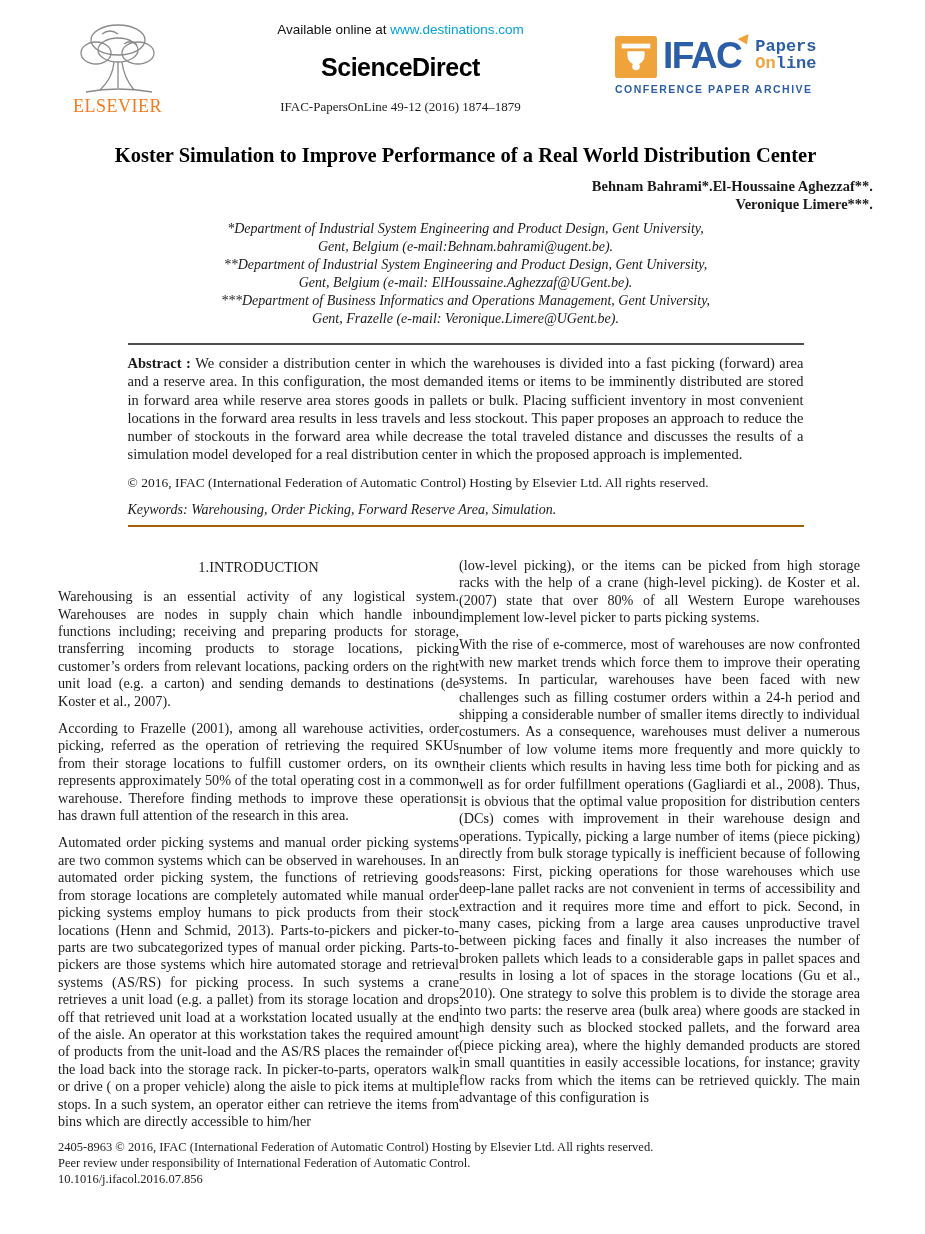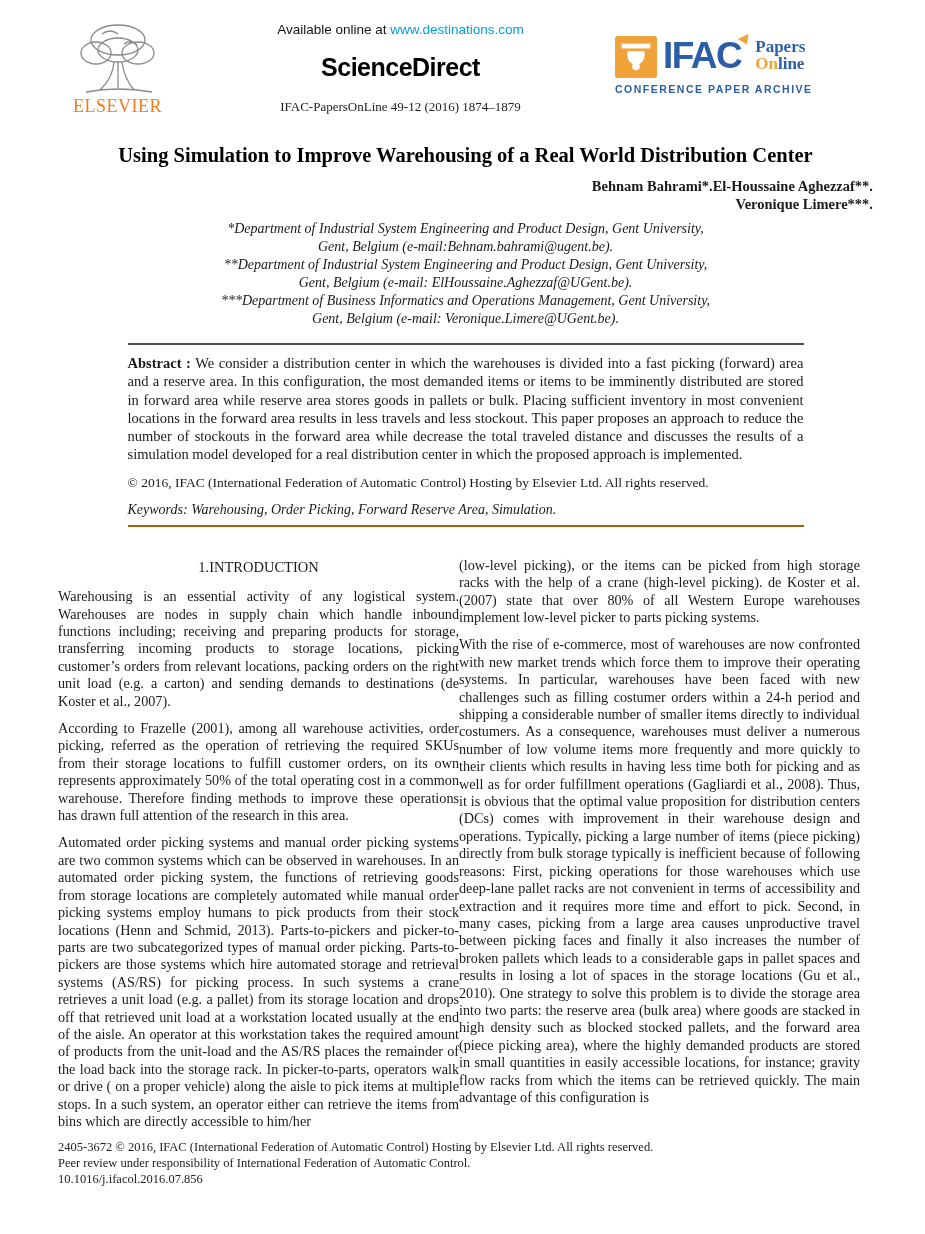--- a/index.html
+++ b/index.html
@@ -42,21 +42,21 @@
     font-size:37px; line-height:40px; letter-spacing:-1.5px;
     color:#2b5ea7; margin-left:6px;
   }
   .ifac-tri {
     display:inline-block; width:0; height:0;
     border-left:6px solid transparent; border-right:6px solid transparent;
     border-top:9px solid #f1a33b;
     margin:0 2px 6px -2px; transform:rotate(-25deg);
   }
   .ifac-papers {
-    font-family:Liberation Serif, serif; font-weight:bold;
+    font-family:Liberation Mono, monospace; font-weight:bold;
     font-size:17px; line-height:17px; color:#2b5ea7; margin:2px 0 0 2px;
   }
   .ifac-papers .on { color:#f1a33b; }
   .ifac-tagline {
     font-family:"Liberation Sans", sans-serif; font-weight:bold;
     font-size:10.5px; letter-spacing:1.5px; color:#2b5ea7; margin-top:5px;
     white-space:nowrap;
   }
 
   
@@ -135,34 +135,34 @@
         <div class="ifac-papers">
           <div>Papers</div>
           <div><span class="on">On</span><span>line</span></div>
         </div>
       </div>
       <div class="ifac-tagline">CONFERENCE PAPER ARCHIVE</div>
     </div>
 
   </header>
 
-  <h1 class="title">Using Simulation to Improve Warehousing of a Real World Distribution Center</h1>
+  <h1 class="title">Koster Simulation to Improve Performance of a Real World Distribution Center</h1>
 
   <div class="authors">
     <div>Behnam Bahrami*.El-Houssaine Aghezzaf**.</div>
     <div>Veronique Limere***.</div>
   </div>
 
   <div class="affils">
     <div>*Department of Industrial System Engineering and Product Design, Gent University,</div>
     <div>Gent, Belgium (e-mail:Behnam.bahrami@ugent.be).</div>
     <div>**Department of Industrial System Engineering and Product Design, Gent University,</div>
     <div>Gent, Belgium (e-mail: ElHoussaine.Aghezzaf@UGent.be).</div>
     <div>***Department of Business Informatics and Operations Management, Gent University,</div>
-    <div>Gent, Belgium (e-mail: Veronique.Limere@UGent.be).</div>
+    <div>Gent, Frazelle (e-mail: Veronique.Limere@UGent.be).</div>
   </div>
 
   <section class="abstract-block">
     <p class="abstract"><span class="abs-label">Abstract :</span> <span>We consider a distribution center in which the warehouses is divided into a fast picking (forward) area and a reserve area. In this configuration, the most demanded items or items to be imminently distributed are stored in forward area while reserve area stores goods in pallets or bulk. Placing sufficient inventory in most convenient locations in the forward area results in less travels and less stockout. This paper proposes an approach to reduce the number of stockouts in the forward area while decrease the total traveled distance and discusses the results of a simulation model developed for a real distribution center in which the proposed approach is implemented.</span></p>
     <p class="copyright">© 2016, IFAC (International Federation of Automatic Control) Hosting by Elsevier Ltd. All rights reserved.</p>
     <p class="keywords">Keywords: Warehousing, Order Picking, Forward Reserve Area, Simulation.</p>
   </section>
 
   <main class="body-cols">
     <div class="col">
@@ -171,18 +171,18 @@
       <p>According to Frazelle (2001), among all warehouse activities, order picking, referred as the operation of retrieving the required SKUs from their storage locations to fulfill customer orders, on its own represents approximately 50% of the total operating cost in a common warehouse. Therefore finding methods to improve these operations has drawn full attention of the research in this area.</p>
       <p>Automated order picking systems and manual order picking systems are two common systems which can be observed in warehouses. In an automated order picking system, the functions of retrieving goods from storage locations are completely automated while manual order picking systems employ humans to pick products from their stock locations (Henn and Schmid, 2013). Parts-to-pickers and picker-to-parts are two subcategorized types of manual order picking. Parts-to-pickers are those systems which hire automated storage and retrieval systems (AS/RS) for picking process. In such systems a crane retrieves a unit load (e.g. a pallet) from its storage location and drops off that retrieved unit load at a workstation located usually at the end of the aisle. An operator at this workstation takes the required amount of products from the unit-load and the AS/RS places the remainder of the load back into the storage rack. In picker-to-parts, operators walk or drive ( on a proper vehicle) along the aisle to pick items at multiple stops. In a such system, an operator either can retrieve the items from bins which are directly accessible to him/her</p>
     </div>
     <div class="col">
       <p>(low-level picking), or the items can be picked from high storage racks with the help of a crane (high-level picking). de Koster et al. (2007) state that over 80% of all Western Europe warehouses implement low-level picker to parts picking systems.</p>
       <p>With the rise of e-commerce, most of warehouses are now confronted with new market trends which force them to improve their operating systems. In particular, warehouses have been faced with new challenges such as filling costumer orders within a 24-h period and shipping a considerable number of smaller items directly to individual costumers. As a consequence, warehouses must deliver a numerous number of low volume items more frequently and more quickly to their clients which results in having less time both for picking and as well as for order fulfillment operations (Gagliardi et al., 2008). Thus, it is obvious that the optimal value proposition for distribution centers (DCs) comes with improvement in their warehouse design and operations. Typically, picking a large number of items (piece picking) directly from bulk storage typically is inefficient because of following reasons: First, picking operations for those warehouses which use deep-lane pallet racks are not convenient in terms of accessibility and extraction and it requires more time and effort to pick. Second, in many cases, picking from a large area causes unproductive travel between picking faces and finally it also increases the number of broken pallets which leads to a considerable gaps in pallet spaces and results in losing a lot of spaces in the storage locations (Gu et al., 2010). One strategy to solve this problem is to divide the storage area into two parts: the reserve area (bulk area) where goods are stacked in high density such as blocked stocked pallets, and the forward area (piece picking area), where the highly demanded products are stored in small quantities in easily accessible locations, for instance; gravity flow racks from which the items can be retrieved quickly. The main advantage of this configuration is</p>
     </div>
   </main>
 
   <footer class="foot">
-    <div>2405-3672 © 2016, IFAC (International Federation of Automatic Control) Hosting by Elsevier Ltd. All rights reserved.</div>
+    <div>2405-8963 © 2016, IFAC (International Federation of Automatic Control) Hosting by Elsevier Ltd. All rights reserved.</div>
     <div>Peer review under responsibility of International Federation of Automatic Control.</div>
     <div>10.1016/j.ifacol.2016.07.856</div>
   </footer>
 
 </div>
 
 </body></html>

